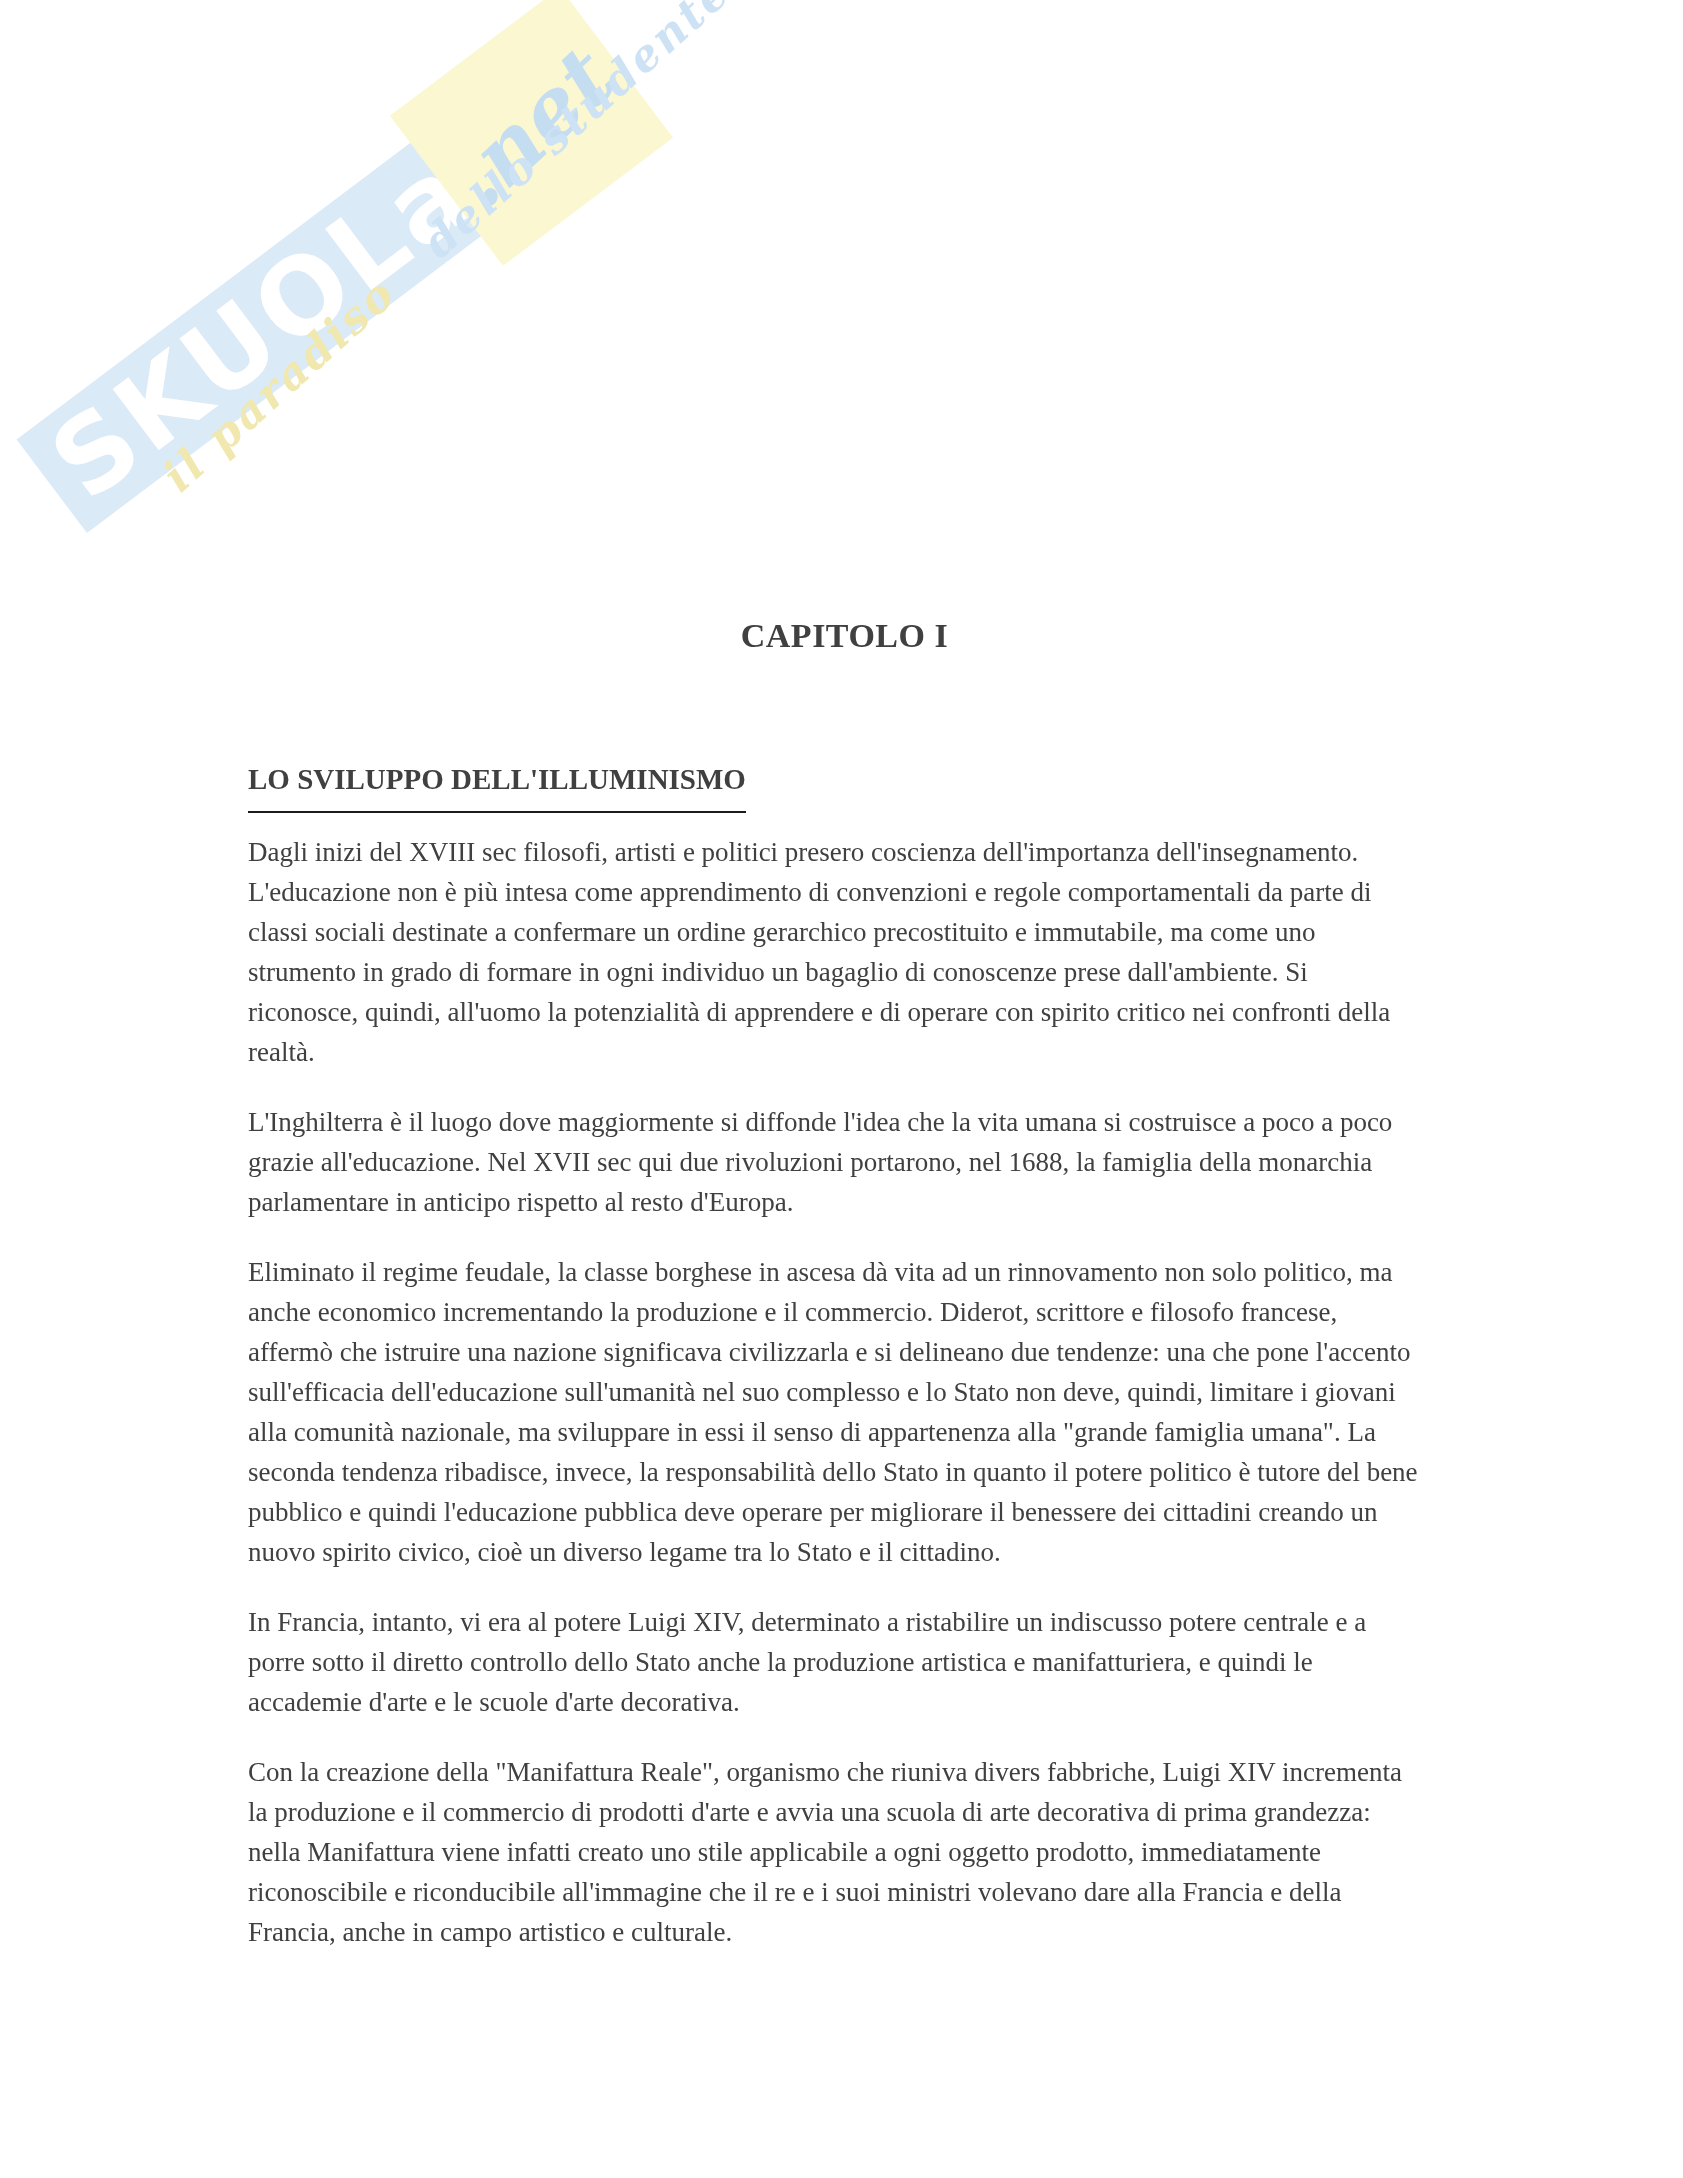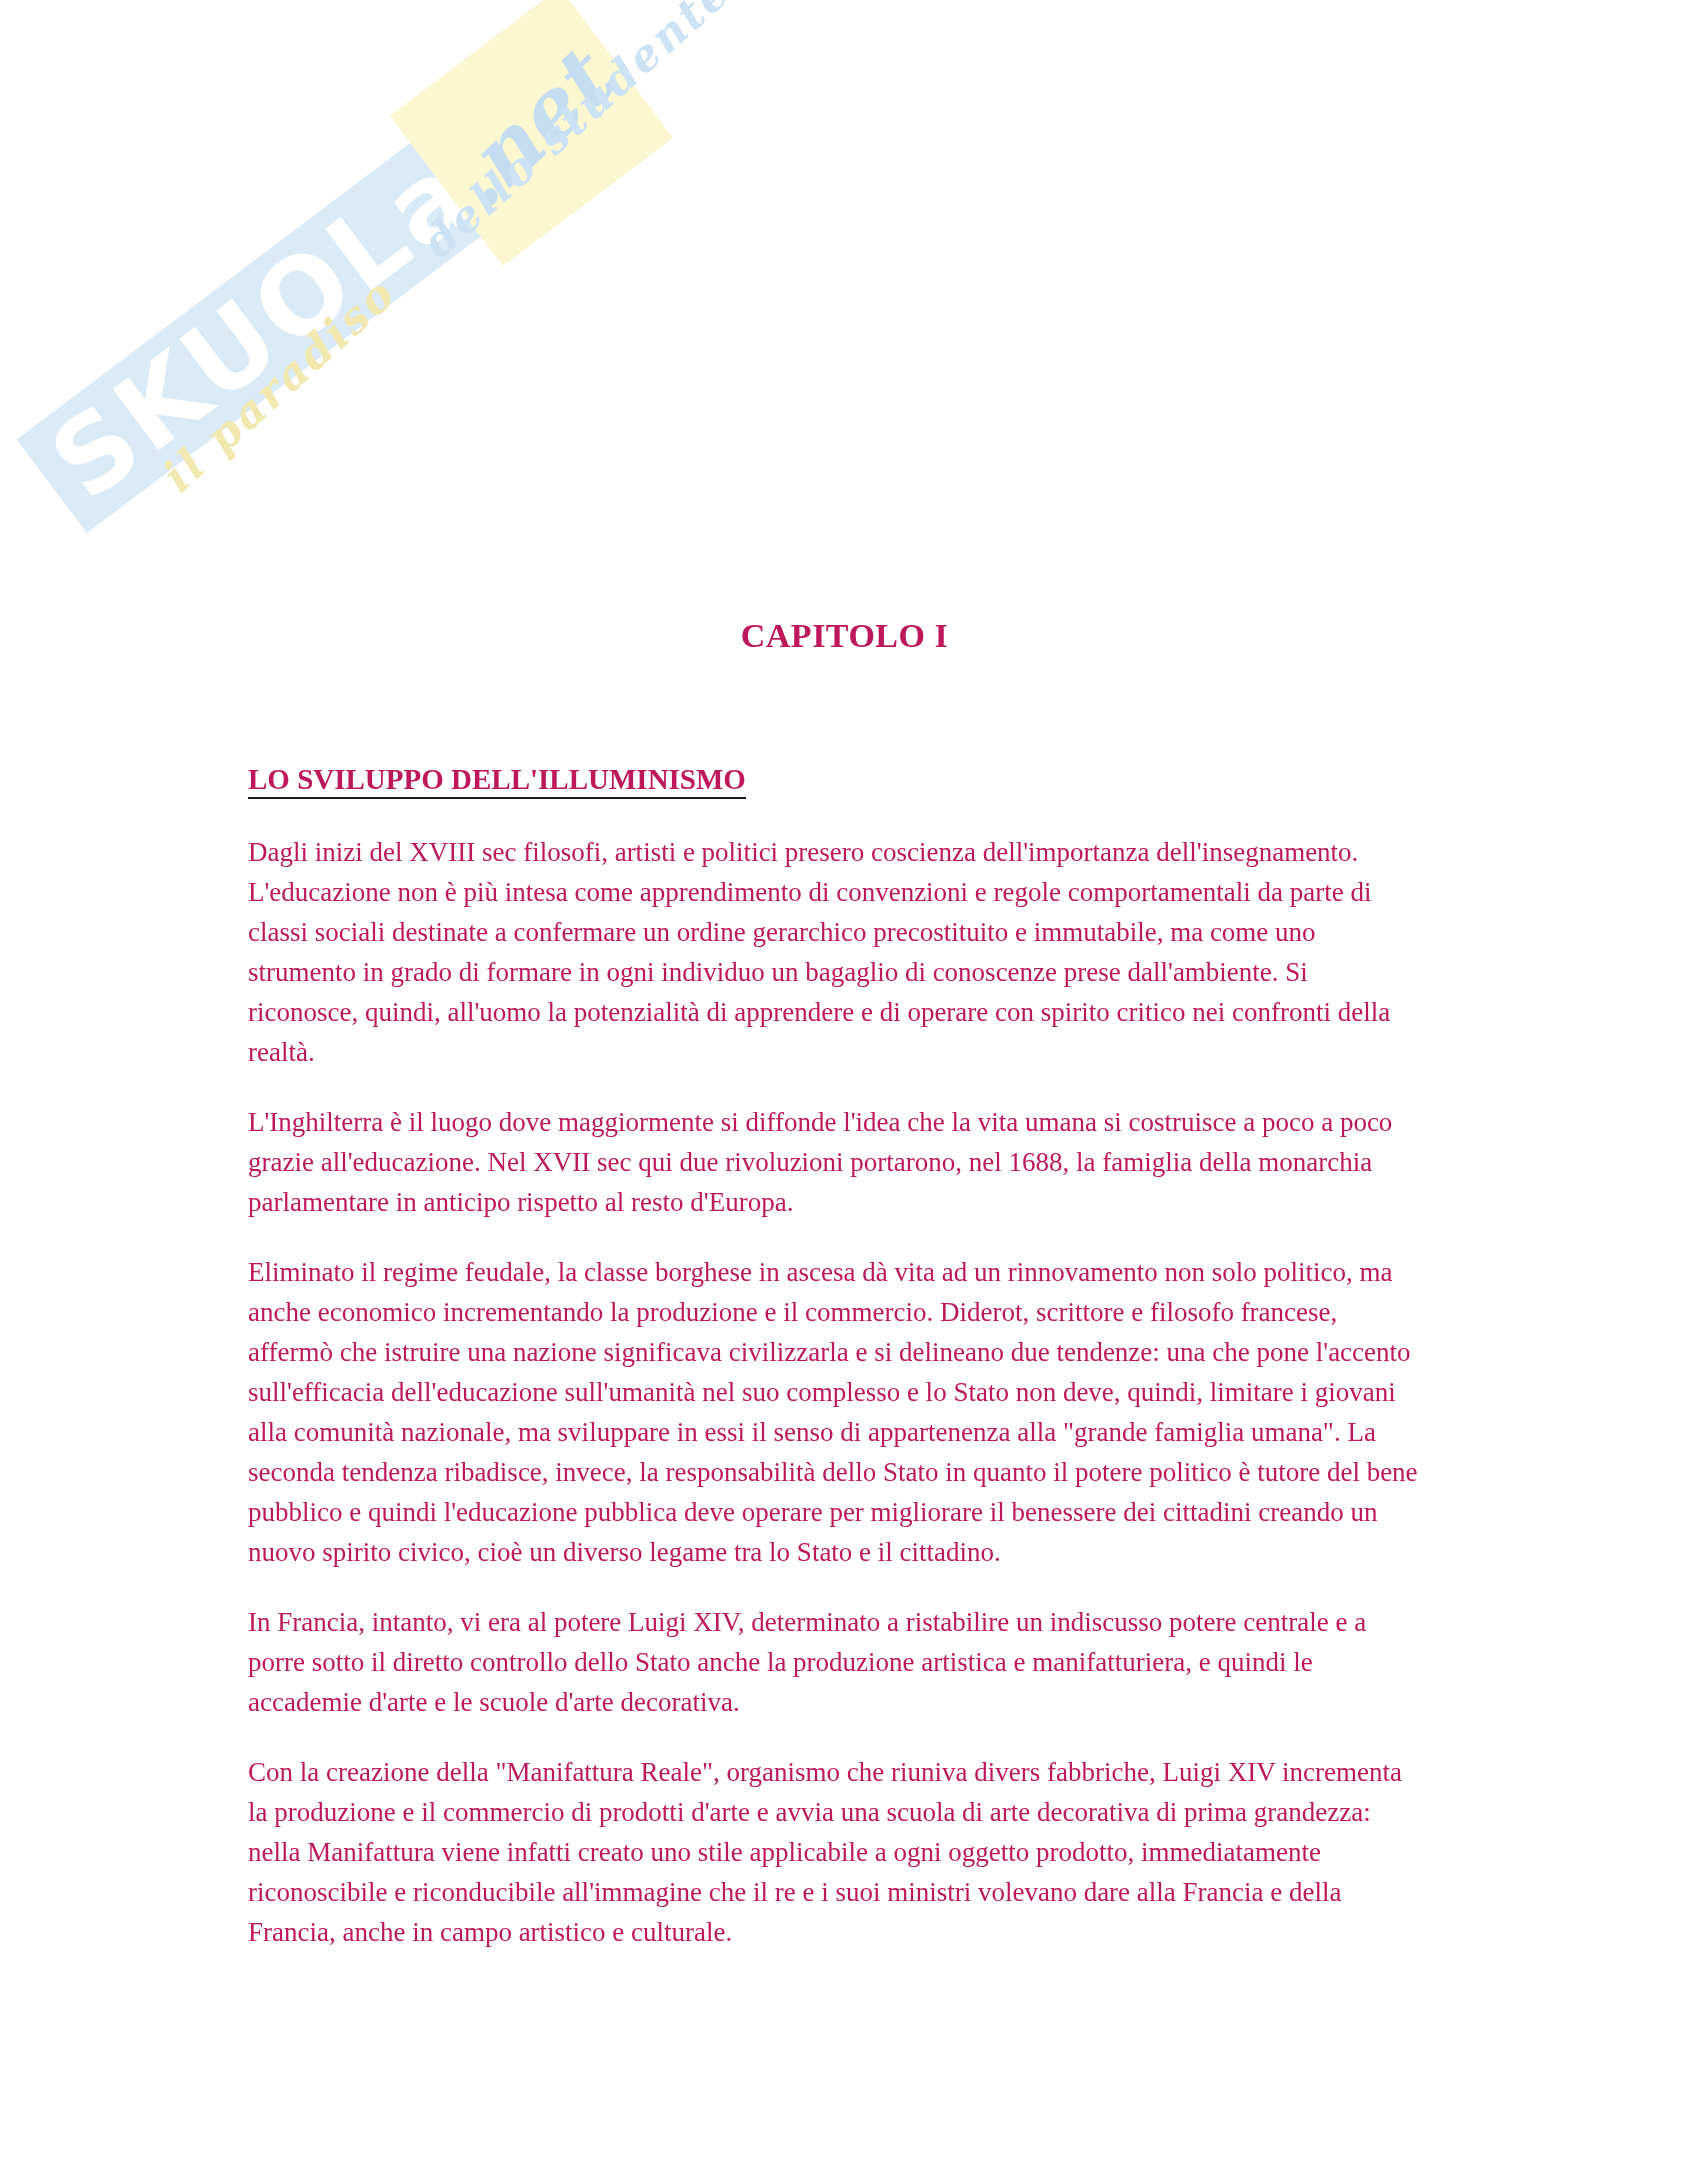--- a/index.html
+++ b/index.html
@@ -76,40 +76,40 @@
   }
   .wm-tag-yellow { color: #f0e8ae; }
   .wm-tag-blue   { color: #cde2f4; }
 
   
   .content {
     position: absolute;
     left: 248px;
     top: 0;
     width: 1193px;
-    color: #be185d;
+    color: #404040;
   }
   .chapter-title {
     margin: 0;
     padding-top: 616px;
     text-align: center;
     font-size: 34px;
     line-height: 39px;
     font-weight: bold;
     letter-spacing: 0.5px;
   }
   .section-heading {
     margin: 108px 0 0 0;
     font-size: 29px;
     line-height: 33px;
     font-weight: bold;
   }
   .section-heading span {
     border-bottom: 2.5px solid #1b1b1b;
-    padding-bottom: 2px;
+    padding-bottom: 16px;
   }
   .content p {
     margin: 0 17px 30px 0;
     font-size: 27px;
     line-height: 40px;
     text-align: left;
   }
   .content p.first { margin-top: 36px; }
 </style>
 </head>

